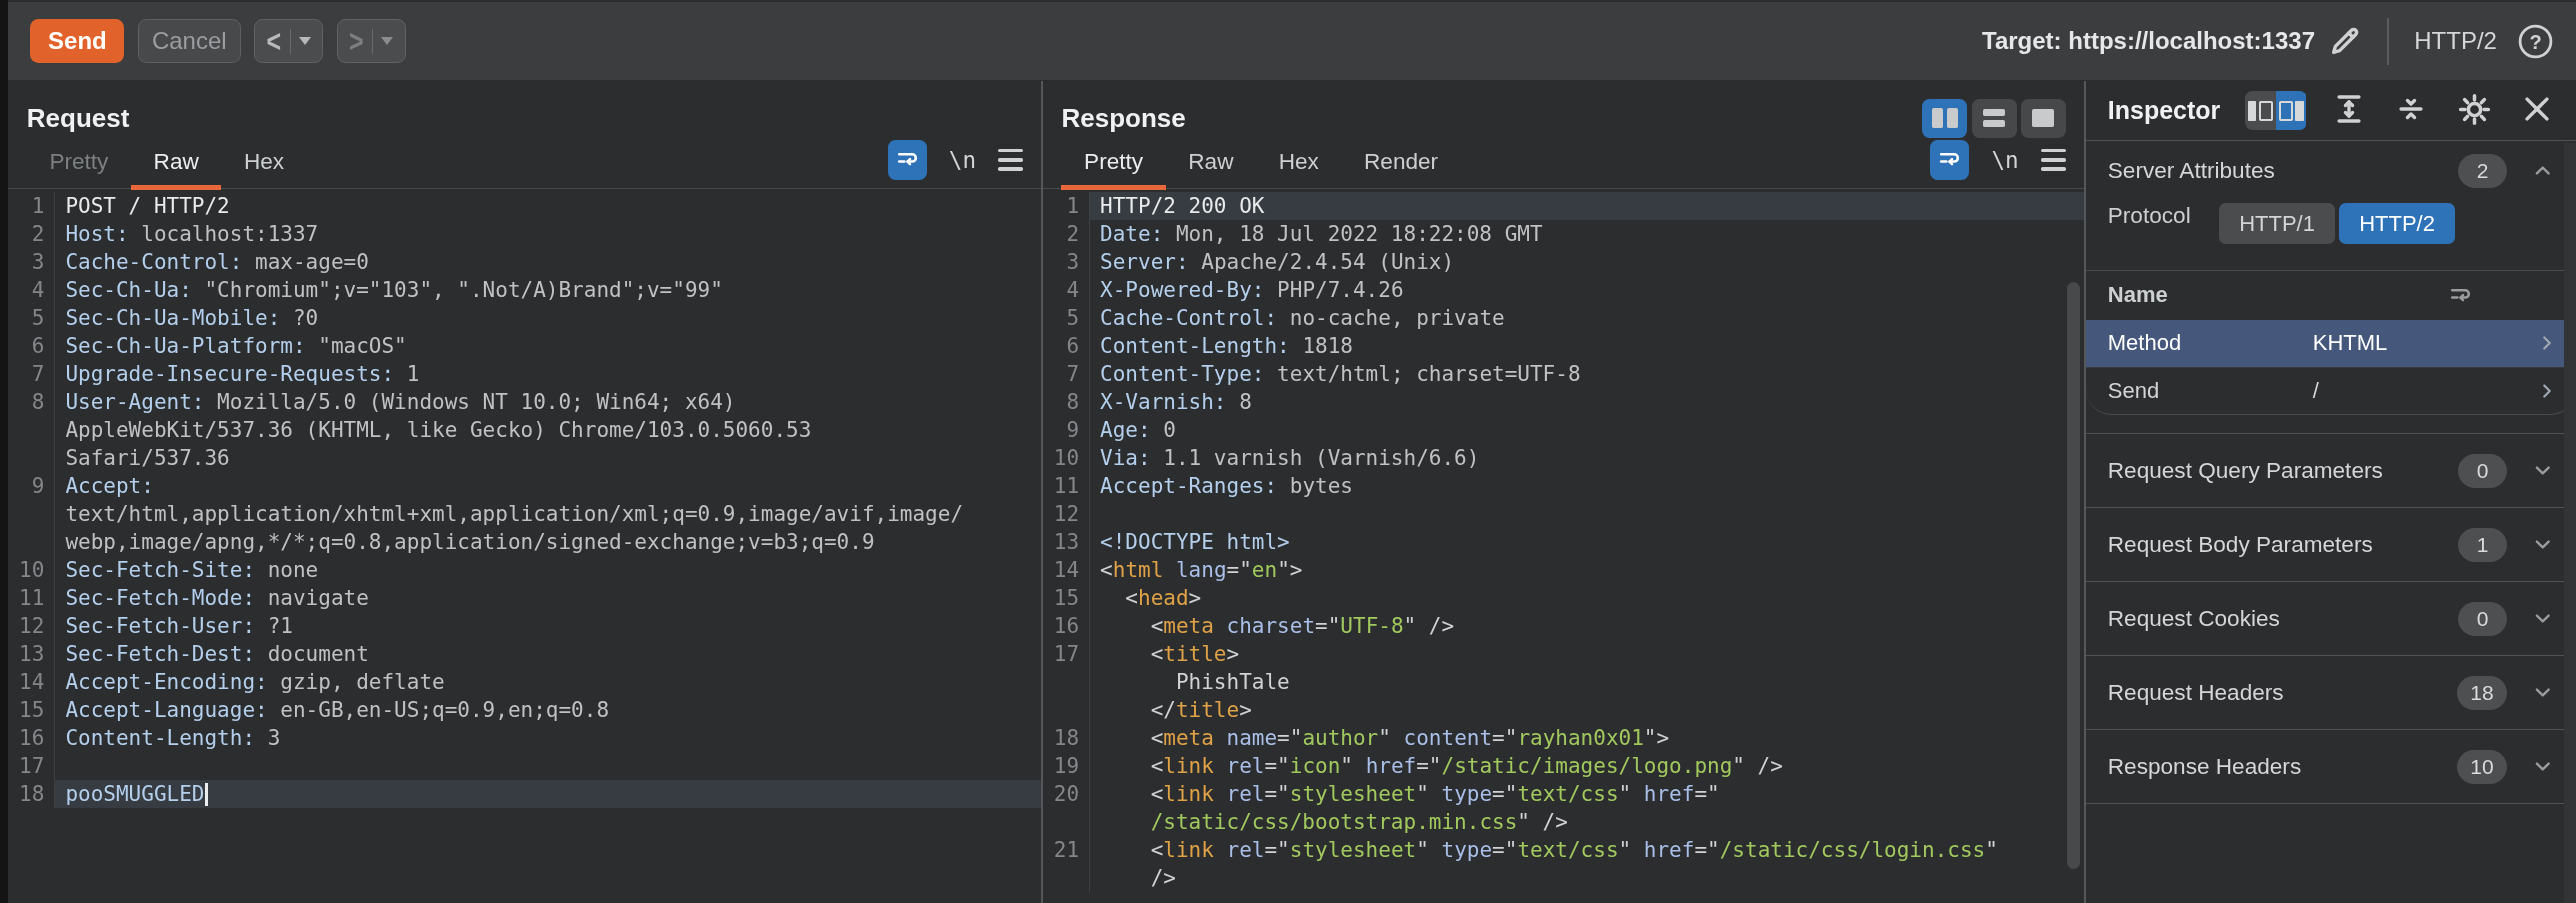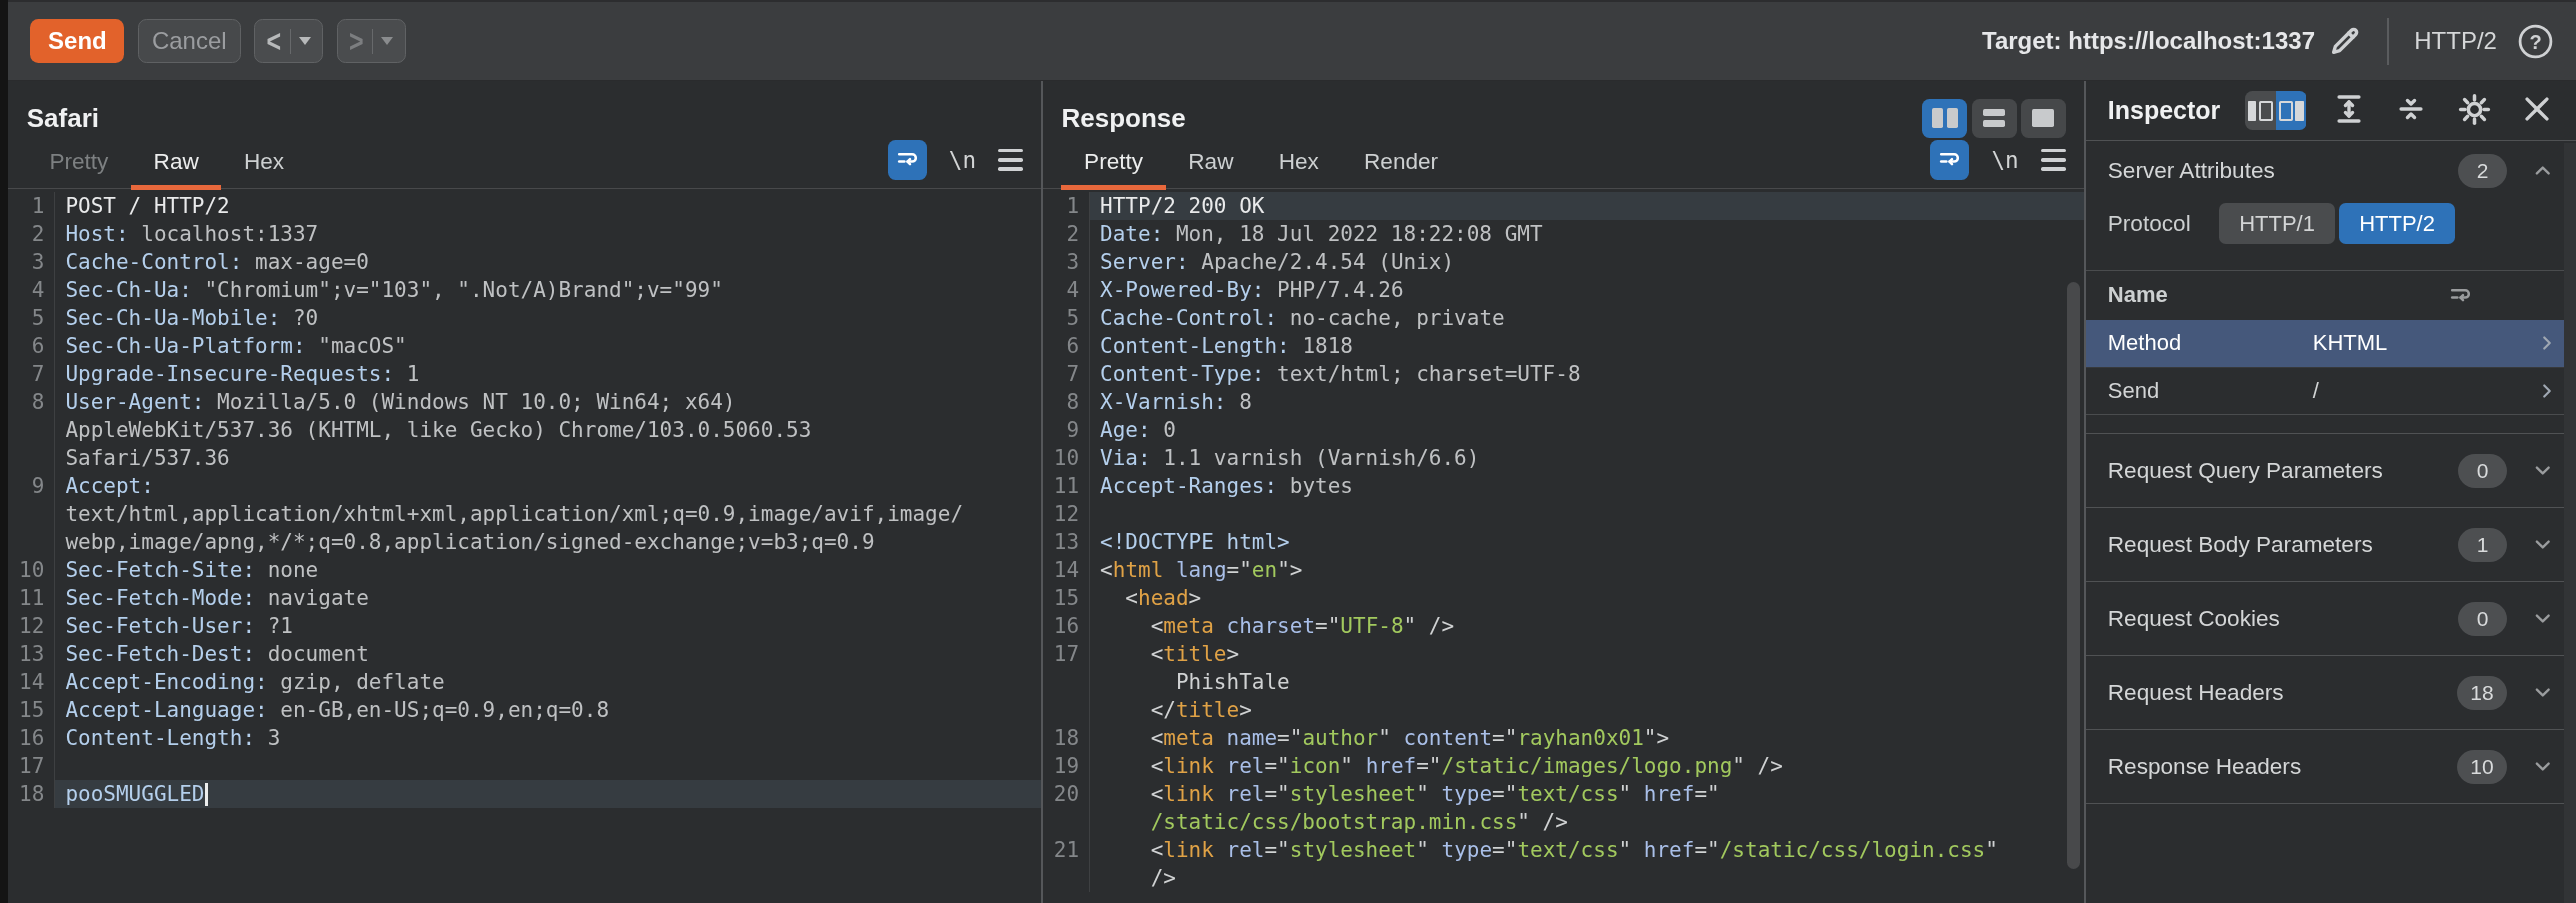--- a/index.html
+++ b/index.html
@@ -95,36 +95,36 @@
   .pane-btn .bar{width:8.4px; height:20px; background:#d6d8da; border-radius:0.8px;}
   .pane-btn .box{width:14.3px; height:20px; border:2.5px solid #d6d8da; border-radius:1.7px;}
   .insp-icons{margin-left:auto; display:flex; align-items:center; gap:28.5px;}
 
   .sect-head{display:flex; align-items:center; padding:0 22px; height:59px;}
   .sect-label{font-size:22.6px; color:#d4d6d7;}
   .badge{margin-left:auto; min-width:49px; height:34px; padding:0 13.4px; background:var(--badge); border-radius:17.6px;
     color:#d9dbdc; font-size:21px; display:flex; align-items:center; justify-content:center;}
   .sect-chev{margin-left:23.5px; width:23.5px; display:flex; justify-content:center;}
 
-  .proto-row{display:flex; align-items:center; padding:3.4px 22px 17px 22px; gap:28.5px;}
+  .proto-row{display:flex; align-items:flex-start; padding:3.4px 22px 17px 22px; gap:28.5px;}
   .proto-label{font-size:22.6px; color:#cdd0d1;}
   .chips{display:flex; gap:4.2px;}
   .chip{font-size:22px; padding:7.5px 20px; border-radius:6.7px; background:#4a4c4e; color:#d2d4d5;}
   .chip.active{background:var(--blue); color:#fff;}
 
   .attr-table{margin-top:8.4px; border-top:0.8px solid #4a4c4e;}
   .t-row{display:grid; grid-template-columns:205px 201px 1fr; align-items:center; height:47px;}
   .t-row.t-head{height:49px; color:#cdd0d1; font-weight:bold;}
   .t-row.t-head .cell{border-left:0.8px solid #4a4c4e; height:100%; display:flex; align-items:center;}
   .t-row.t-head .cell:first-child{border-left:none;}
   .t-row .cell{padding-left:22px; font-size:22px;}
   .t-row .icon-cell{display:flex; justify-content:flex-end; padding-right:18.4px;}
   .t-row.selected{background:var(--rowsel); color:#fff;}
   .t-row.plain{color:#d2d4d5; border-top:0.8px solid #37393b;}
-  .t-body{border-bottom:0.8px solid #4a4c4e;}
+  .t-body{border-bottom:0.8px solid #4a4c4e;border-radius:26px;}
 
   .sections{margin-top:18.4px; border-top:1.7px solid #505254;}
   .section-row{display:flex; align-items:center; height:74px; padding:0 22px; border-bottom:1.7px solid #505254;}
   .insp-scrollzone{position:absolute; top:62px; right:0; bottom:0; width:11.7px; background:#323436;}
 </style>
 </head>
 <body>
 
 <div class="app">
 
@@ -157,21 +157,21 @@
         <text x="12" y="16.6" text-anchor="middle" font-size="13" font-weight="bold" fill="#cfd1d3" font-family="Liberation Sans, sans-serif">?</text>
       </svg>
     </span>
   </div>
 
   <div class="main">
 
     <div class="panel request">
       <div class="panel-head">
         <div class="panel-title-row">
-          <span class="panel-title">Safari</span>
+          <span class="panel-title">Request</span>
         </div>
       </div>
       <div class="tabs-row">
         <div id="req-tabs" style="display:flex;">
             <div class="tab dim">Pretty</div>
             <div class="tab active">Raw</div>
             <div class="tab ">Hex</div>
           </div>
         <div class="tabs-spacer"></div>
         <div class="mini-icons">

